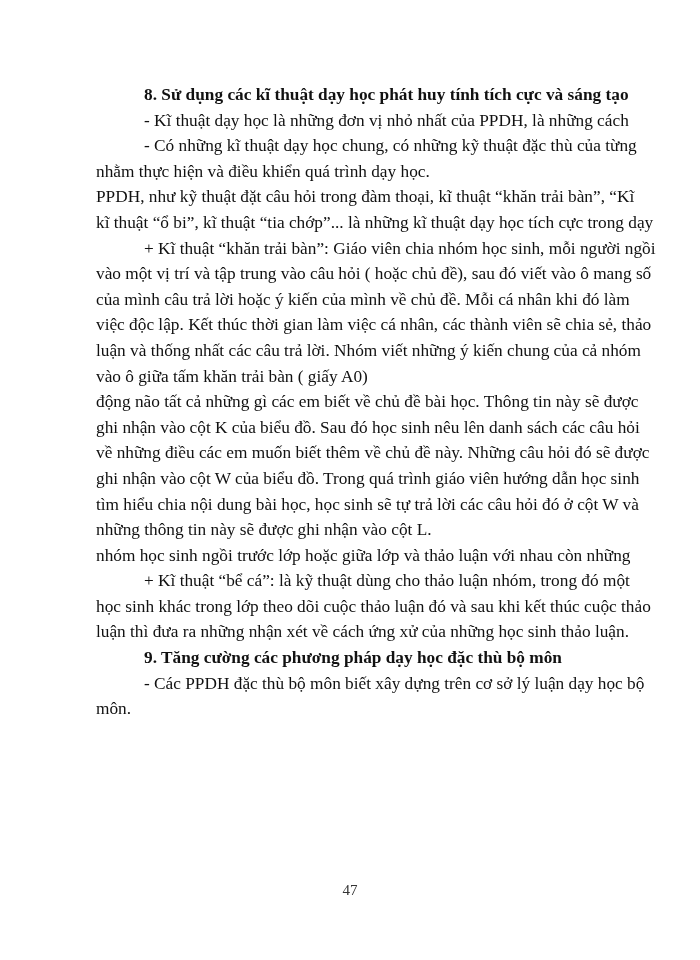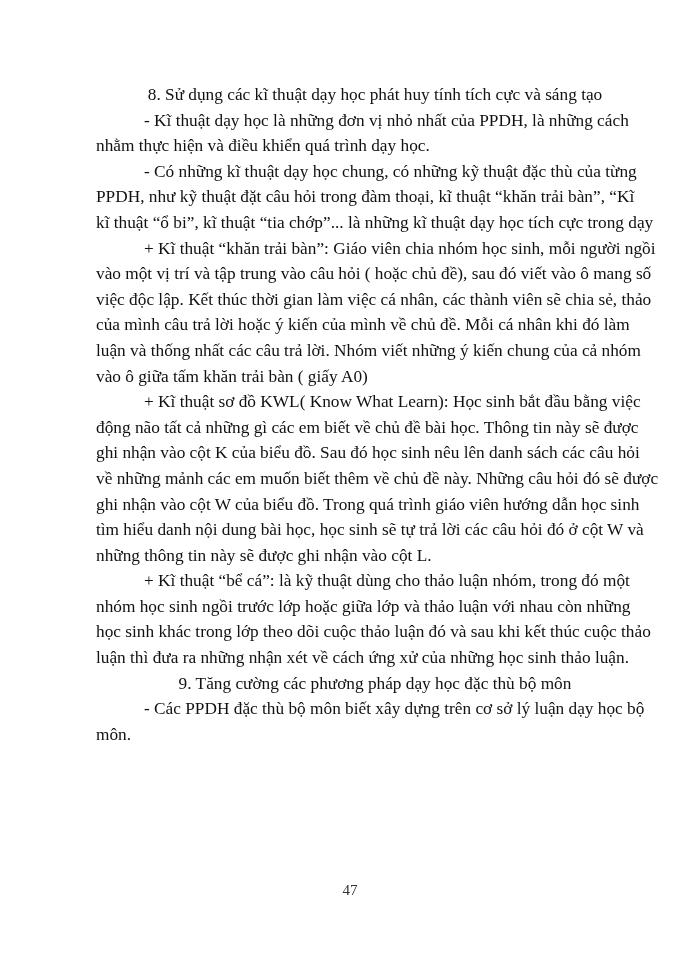--- a/index.html
+++ b/index.html
@@ -30,59 +30,57 @@
     }
     .line.justify {
       text-align: justify;
       text-align-last: justify;
     }
     .line.indent {
       padding-left: 48px;
       box-sizing: border-box;
     }
     .heading {
-      font-weight: normal;
-      text-align: center;
+      font-weight: bold;
     }
     .page-number {
       position: absolute;
       left: 0;
       width: 700px;
       top: 882px;
       text-align: center;
       font-size: 15px;
       color: #333333;
       font-family: "Liberation Serif", "DejaVu Serif", serif;
     }
   </style>
 </head>
 <body>
 
 <div class="page">
   <div class="line heading indent">8. Sử dụng các kĩ thuật dạy học phát huy tính tích cực và sáng tạo</div>
   <div class="line indent justify">- Kĩ thuật dạy học là những đơn vị nhỏ nhất của PPDH, là những cách</div>
+  <div class="line indent justify">- Có những kĩ thuật dạy học chung, có những kỹ thuật đặc thù của từng</div>
   <div class="line">nhằm thực hiện và điều khiển quá trình dạy học.</div>
-  <div class="line indent justify">- Có những kĩ thuật dạy học chung, có những kỹ thuật đặc thù của từng</div>
   <div class="line justify">PPDH, như kỹ thuật đặt câu hỏi trong đàm thoại, kĩ thuật “khăn trải bàn”, “Kĩ</div>
   <div class="line justify">kĩ thuật “ổ bi”, kĩ thuật “tia chớp”... là những kĩ thuật dạy học tích cực trong dạy</div>
   <div class="line indent justify">+ Kĩ thuật “khăn trải bàn”: Giáo viên chia nhóm học sinh, mỗi người ngồi</div>
   <div class="line justify">vào một vị trí và tập trung vào câu hỏi ( hoặc chủ đề), sau đó viết vào ô mang số</div>
+  <div class="line justify">của mình câu trả lời hoặc ý kiến của mình về chủ đề. Mỗi cá nhân khi đó làm</div>
   <div class="line justify">việc độc lập. Kết thúc thời gian làm việc cá nhân, các thành viên sẽ chia sẻ, thảo</div>
-  <div class="line justify">của mình câu trả lời hoặc ý kiến của mình về chủ đề. Mỗi cá nhân khi đó làm</div>
   <div class="line justify">luận và thống nhất các câu trả lời. Nhóm viết những ý kiến chung của cả nhóm</div>
   <div class="line">vào ô giữa tấm khăn trải bàn ( giấy A0)</div>
-  <div class="line indent justify">+ Kĩ thuật sơ đồ KWL( Know What Learn): Học sinh bắt đầu bằng việc</div>
   <div class="line justify">động não tất cả những gì các em biết về chủ đề bài học. Thông tin này sẽ được</div>
   <div class="line justify">ghi nhận vào cột K của biểu đồ. Sau đó học sinh nêu lên danh sách các câu hỏi</div>
-  <div class="line justify">về những mảnh các em muốn biết thêm về chủ đề này. Những câu hỏi đó sẽ được</div>
+  <div class="line justify">về những điều các em muốn biết thêm về chủ đề này. Những câu hỏi đó sẽ được</div>
   <div class="line justify">ghi nhận vào cột W của biểu đồ. Trong quá trình giáo viên hướng dẫn học sinh</div>
-  <div class="line justify">tìm hiểu danh nội dung bài học, học sinh sẽ tự trả lời các câu hỏi đó ở cột W và</div>
+  <div class="line justify">tìm hiểu chia nội dung bài học, học sinh sẽ tự trả lời các câu hỏi đó ở cột W và</div>
   <div class="line">những thông tin này sẽ được ghi nhận vào cột L.</div>
+  <div class="line justify">nhóm học sinh ngồi trước lớp hoặc giữa lớp và thảo luận với nhau còn những</div>
   <div class="line indent justify">+ Kĩ thuật “bể cá”: là kỹ thuật dùng cho thảo luận nhóm, trong đó một</div>
-  <div class="line justify">nhóm học sinh ngồi trước lớp hoặc giữa lớp và thảo luận với nhau còn những</div>
   <div class="line justify">học sinh khác trong lớp theo dõi cuộc thảo luận đó và sau khi kết thúc cuộc thảo</div>
   <div class="line">luận thì đưa ra những nhận xét về cách ứng xử của những học sinh thảo luận.</div>
   <div class="line heading indent">9. Tăng cường các phương pháp dạy học đặc thù bộ môn</div>
   <div class="line indent justify">- Các PPDH đặc thù bộ môn biết xây dựng trên cơ sở lý luận dạy học bộ</div>
   <div class="line">môn.</div>
 </div>
 
 <div class="page-number">47</div>
 
 </body></html>

